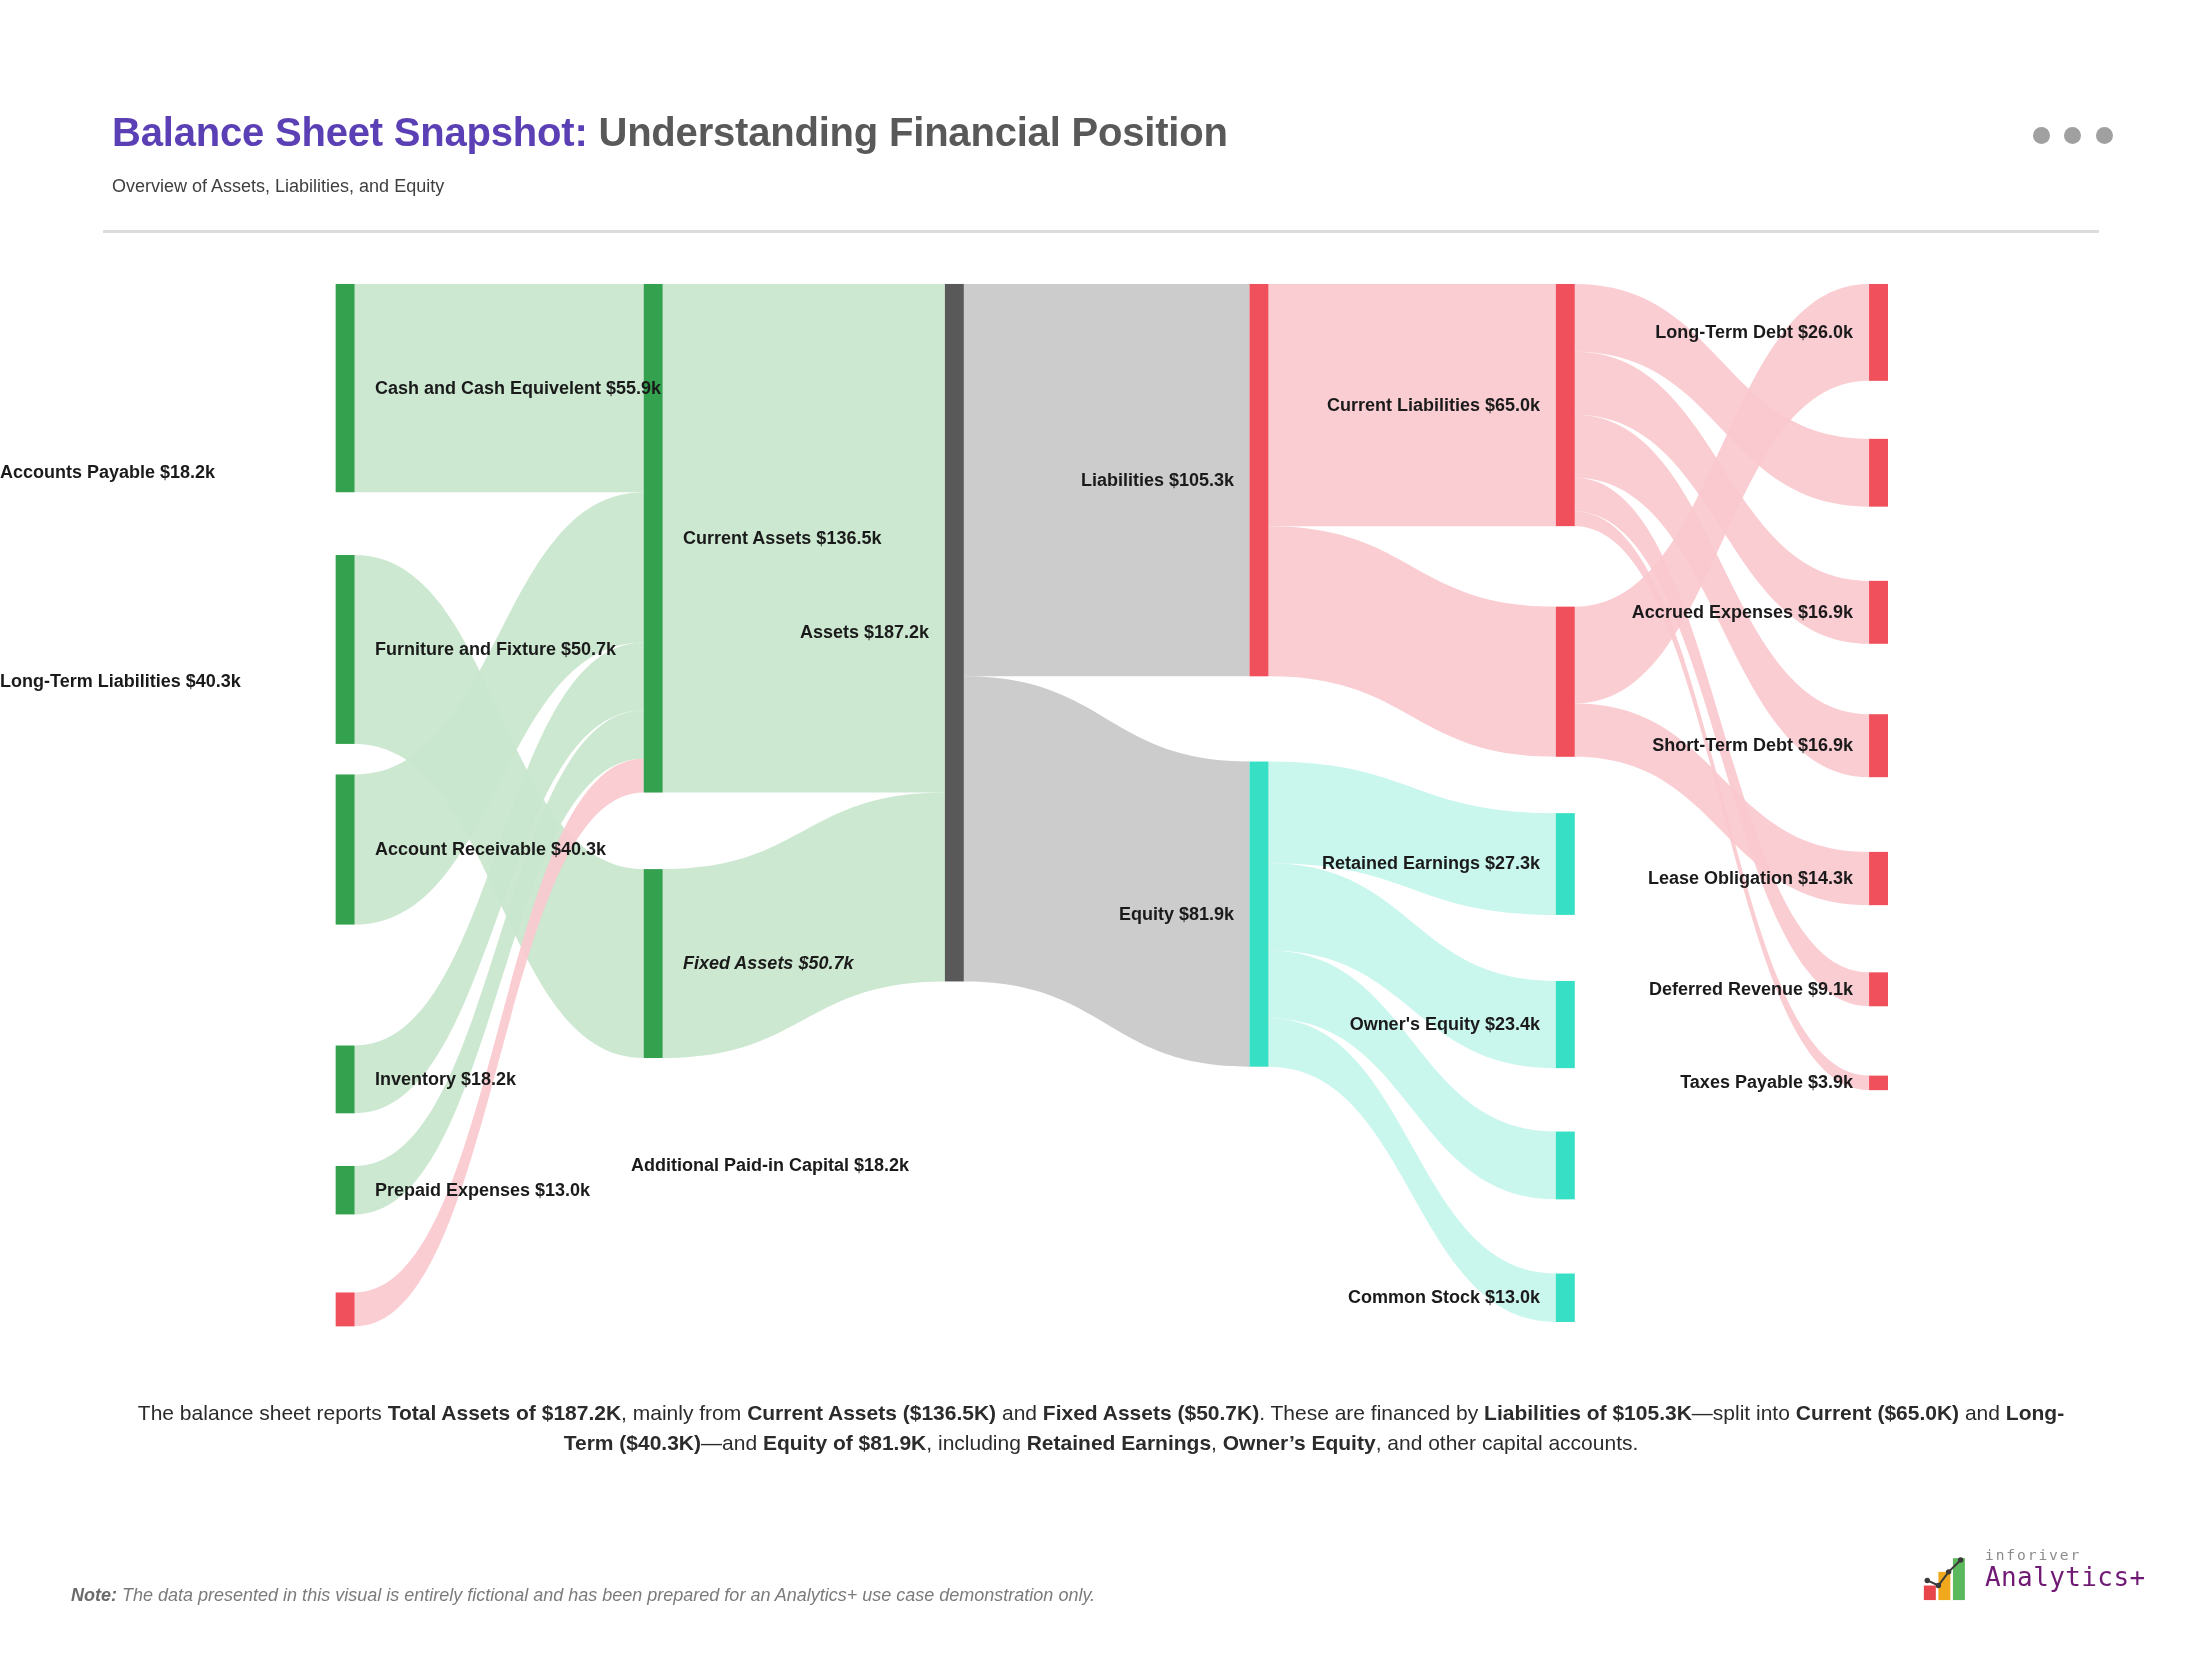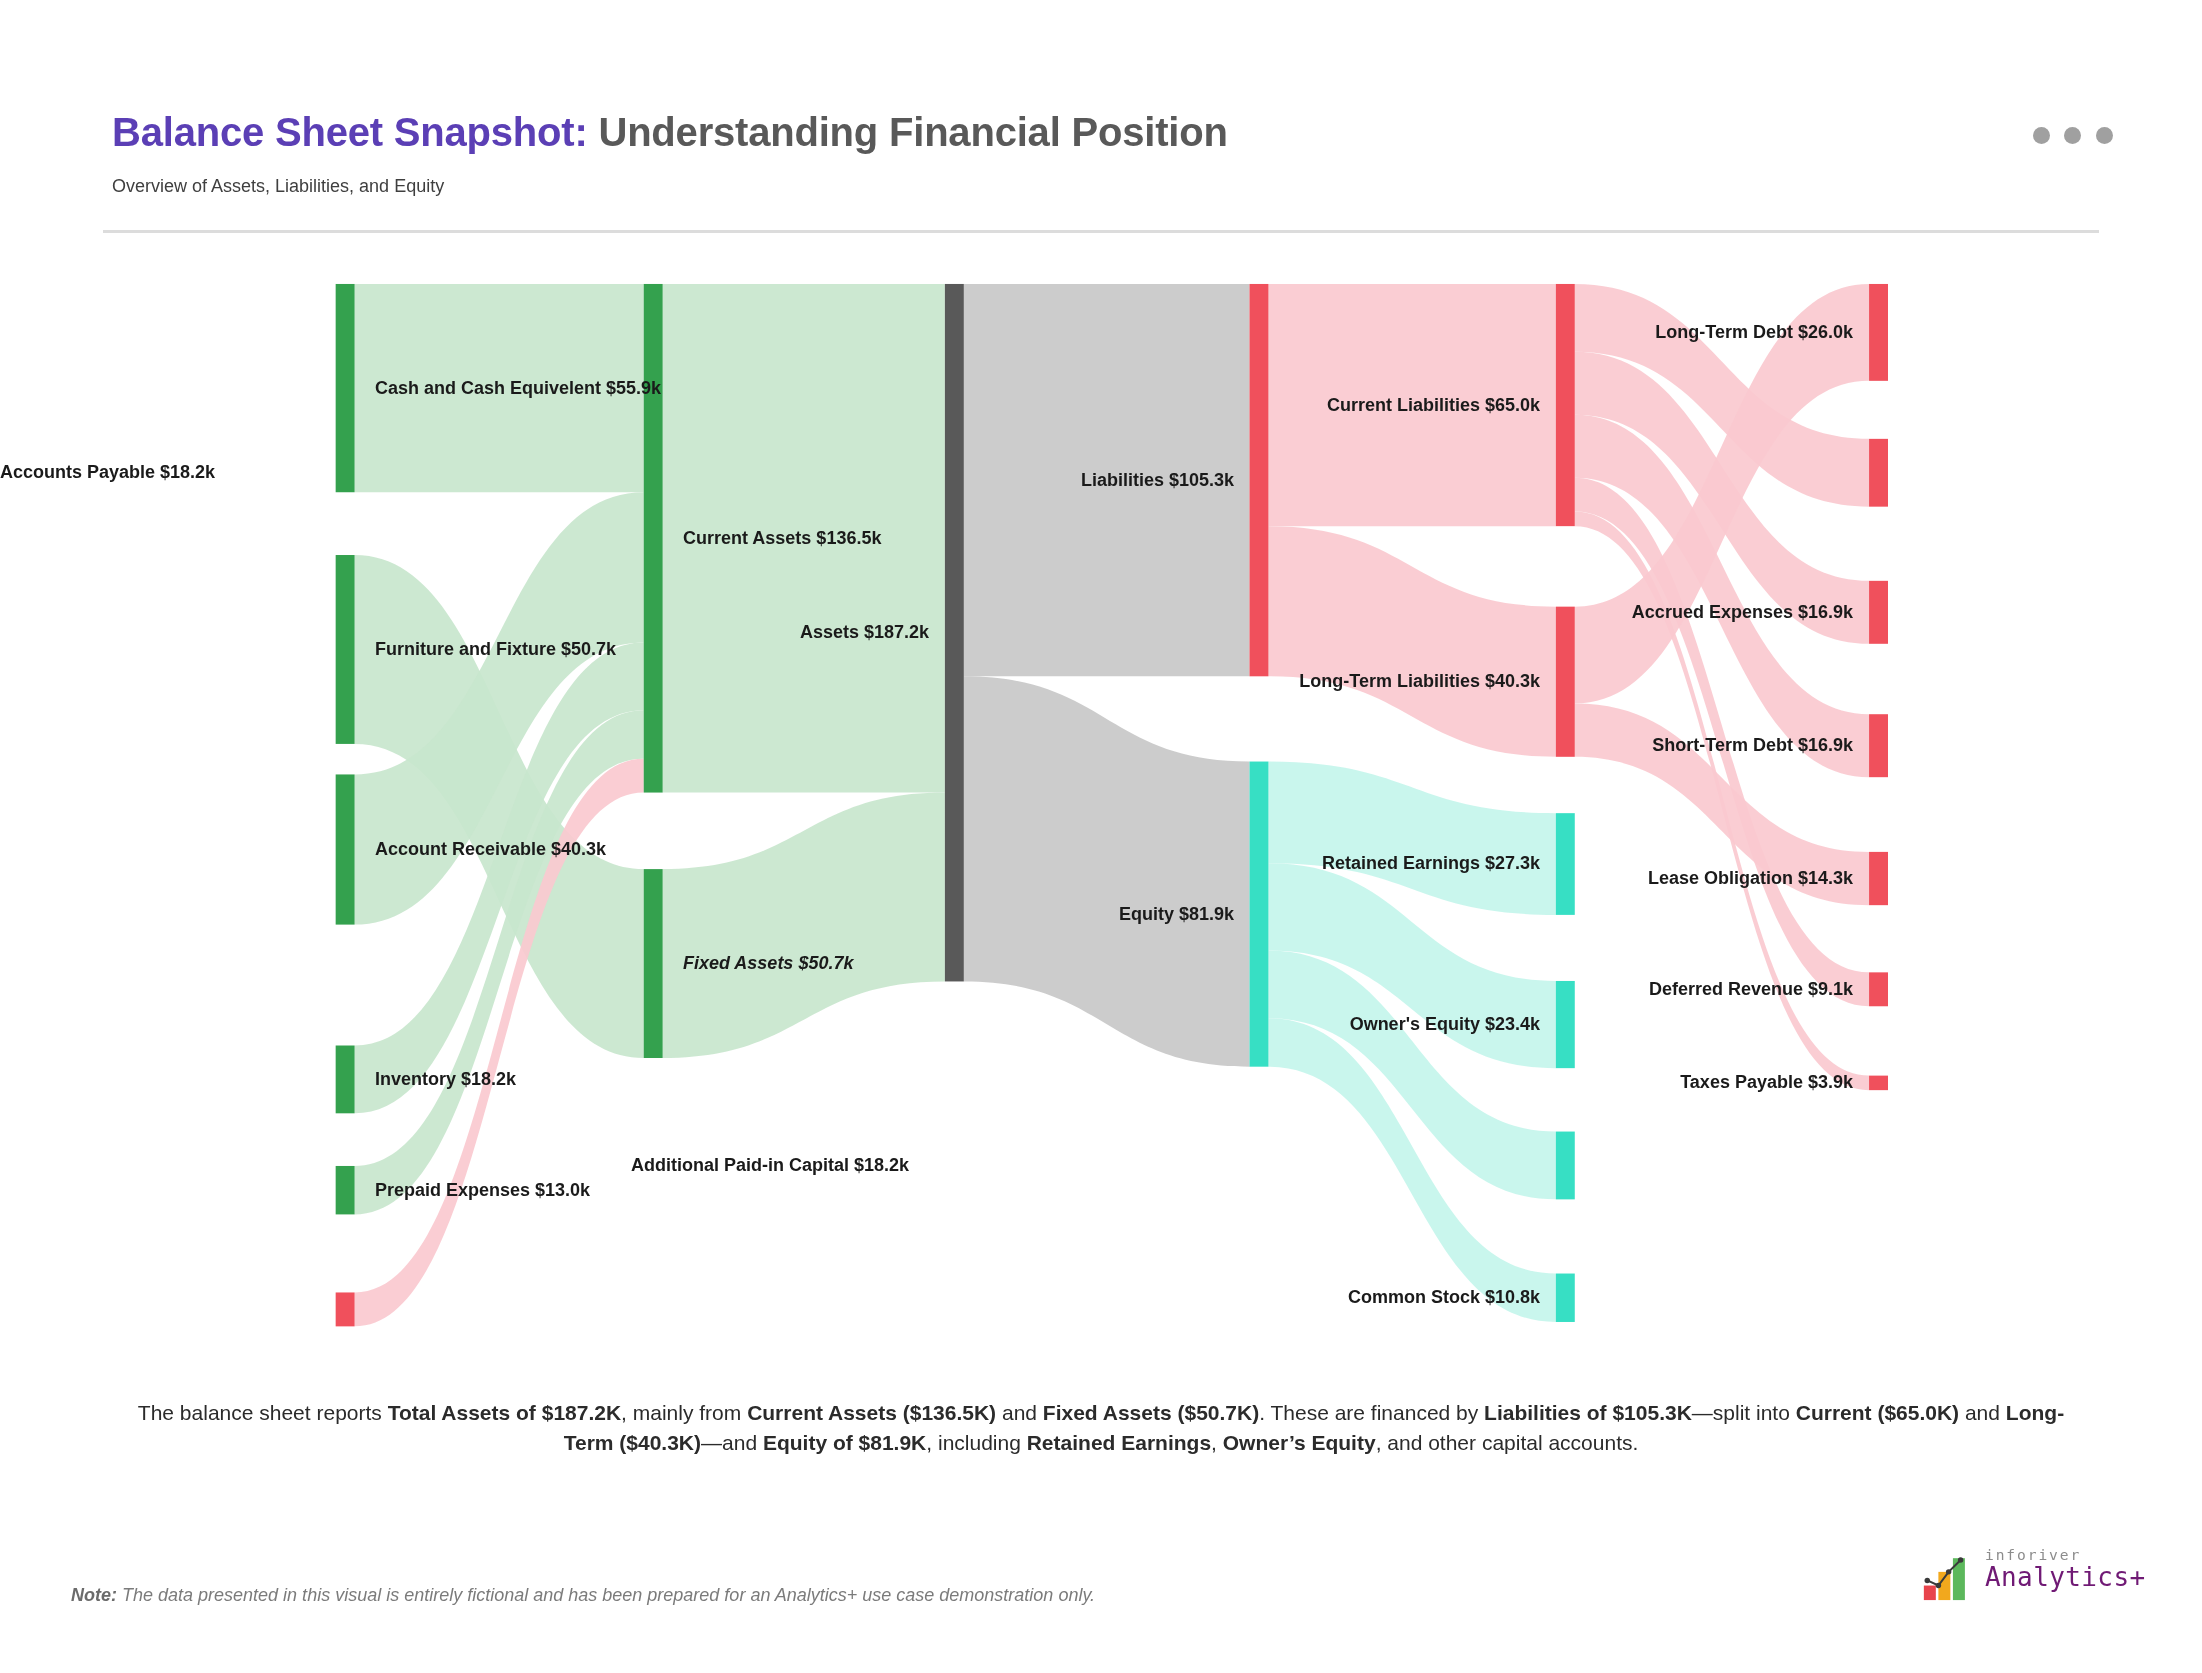--- a/index.html
+++ b/index.html
@@ -152,25 +152,25 @@
         <div class="nodelabel" style="top: 640px; left: 375px;">Furniture and Fixture $50.7k</div>
         <div class="nodelabel" style="top: 840px; left: 375px;">Account Receivable $40.3k</div>
         <div class="nodelabel" style="top: 1070px; left: 375px;">Inventory $18.2k</div>
         <div class="nodelabel" style="top: 1181px; left: 375px;">Prepaid Expenses $13.0k</div>
         <div class="nodelabel" style="top: 529px; left: 683px;">Current Assets $136.5k</div>
         <div class="nodelabel" style="top: 954px; left: 683px; font-style: italic;">Fixed Assets $50.7k</div>
         <div class="nodelabel" style="top: 623px; left: 0px; width: 929px; text-align: right;">Assets $187.2k</div>
         <div class="nodelabel" style="top: 471px; left: 0px; width: 1234px; text-align: right;">Liabilities $105.3k</div>
         <div class="nodelabel" style="top: 905px; left: 0px; width: 1234px; text-align: right; padding-left: 8px;">Equity $81.9k</div>
         <div class="nodelabel" style="top: 396px; left: 0px; width: 1540px; text-align: right;">Current Liabilities $65.0k</div>
-        <div class="nodelabel" style="top: 672px; left: 0px; width: 1540px; text-align: right;">Long-Term Liabilities $40.3k</div>
+        <div class="nodelabel" style="top: 672px; left: 0px; width: 1540px; ">Long-Term Liabilities $40.3k</div>
         <div class="nodelabel" style="top: 854px; left: 0px; width: 1540px; text-align: right;">Retained Earnings $27.3k</div>
         <div class="nodelabel" style="top: 1015px; left: 0px; width: 1540px; text-align: right;">Owner's Equity $23.4k</div>
         <div class="nodelabel" style="top: 1156px; left: 0px; width: 1540px; text-align: center;">Additional Paid-in Capital $18.2k</div>
-        <div class="nodelabel" style="top: 1288px; left: 0px; width: 1540px; text-align: right;">Common Stock $10.8k</div>
+        <div class="nodelabel" style="top: 1288px; left: 0px; width: 1540px; text-align: right;">Common Stock $13.0k</div>
         <div class="nodelabel" style="top: 323px; left: 0px; width: 1853px; text-align: right;">Long-Term Debt $26.0k</div>
         <div class="nodelabel" style="top: 463px; left: 0px; width: 1853px; ">Accounts Payable $18.2k</div>
         <div class="nodelabel" style="top: 603px; left: 0px; width: 1853px; text-align: right;">Accrued Expenses $16.9k</div>
         <div class="nodelabel" style="top: 736px; left: 0px; width: 1853px; text-align: right;">Short-Term Debt $16.9k</div>
         <div class="nodelabel" style="top: 869px; left: 0px; width: 1853px; text-align: right;">Lease Obligation $14.3k</div>
         <div class="nodelabel" style="top: 980px; left: 0px; width: 1853px; text-align: right;">Deferred Revenue $9.1k</div>
         <div class="nodelabel" style="top: 1073px; left: 0px; width: 1853px; text-align: right;">Taxes Payable $3.9k</div>
       </div>
   </div>
 

